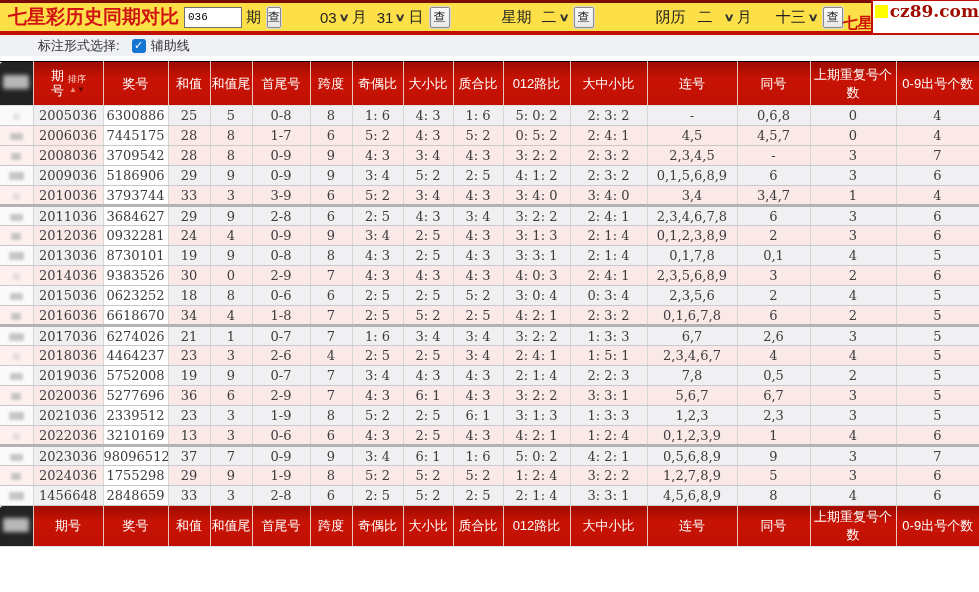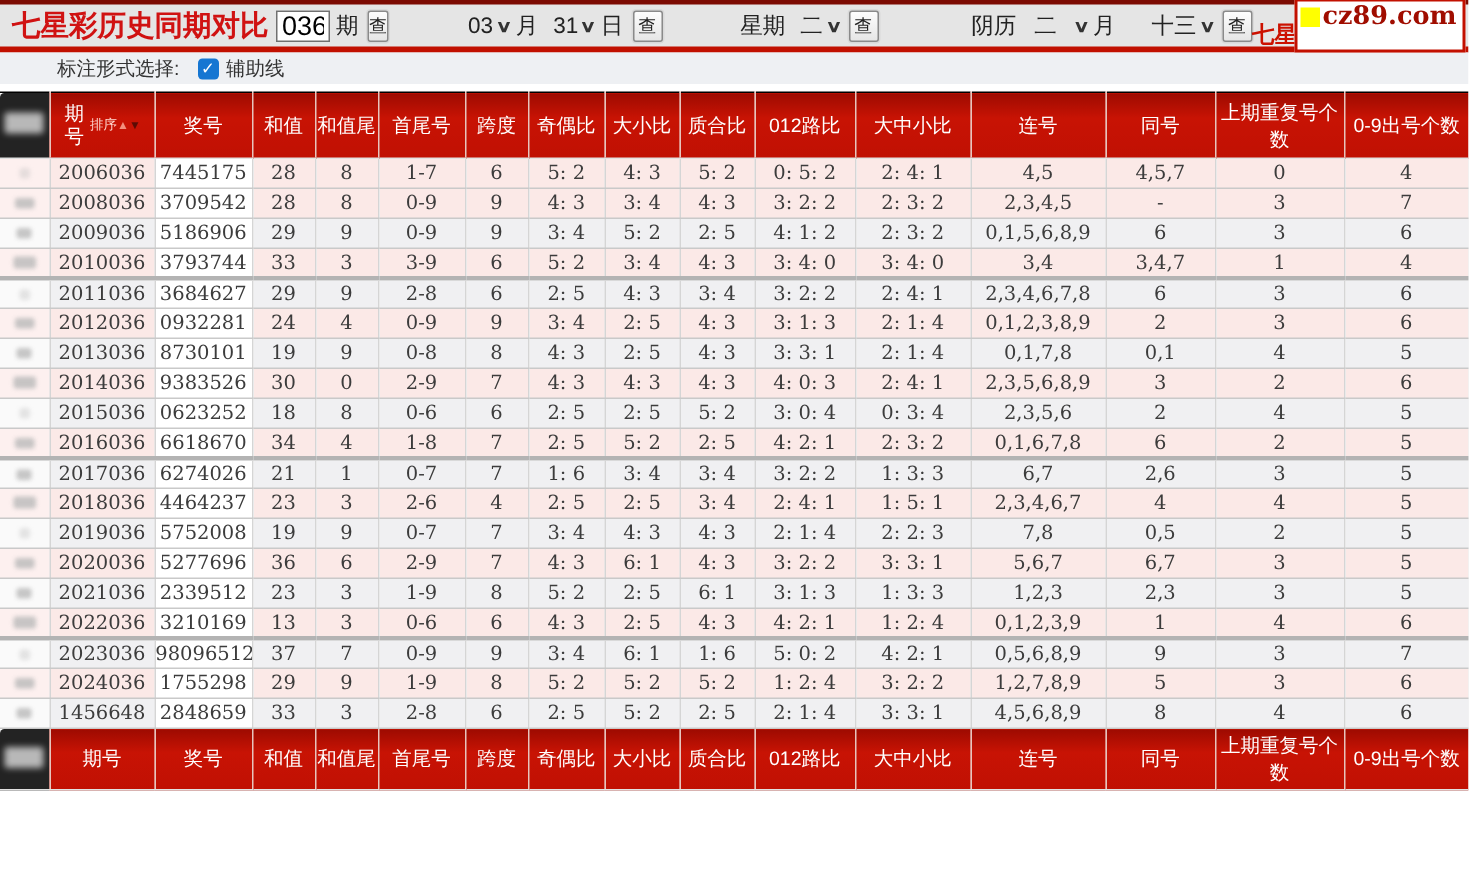--- a/index.html
+++ b/index.html
@@ -1,32 +1,32 @@
 <!DOCTYPE html>
 <html><head>
 <meta charset="utf-8">
 <style>
   * { margin:0; padding:0; box-sizing:border-box; }
   html,body { width:979px; height:592px; overflow:hidden; background:#fff;
               font-family:"Liberation Sans", sans-serif; }
 
   
   .topbar { border-top:3px solid #7c0b02; border-bottom:4px solid #c11000;
-            height:35px; background:#e5e5e5; display:flex; align-items:center; }
+            height:35px; background:#fde047; display:flex; align-items:center; }
   .title { color:#d01212; font-size:19px; font-weight:bold; margin-left:8px; white-space:nowrap; }
-  .period-input { width:36px; height:21px; border:1px solid #707070; margin-left:5px;
-                  font-size:18px; padding:0 3px; font-family:Liberation Sans, sans-serif; }
+  .period-input { width:58px; height:21px; border:1px solid #707070; margin-left:5px;
+                  font-size:11px; padding:0 3px; font-family:Liberation Mono, monospace; }
   .lbl { font-size:15px; color:#222; margin-left:4px; white-space:nowrap; }
   .qbtn { margin-left:6px; width:20px; height:21px; font-size:12px; color:#222;
           background:linear-gradient(#fdfdfd,#e6e6e6); border:1px solid #8a8a8a;
           border-radius:2px; box-shadow:0 0 0 1px #d9d9d9; cursor:pointer; line-height:18px; text-align:center; }
   .selgrp { display:flex; align-items:center; }
   .sel { display:inline-flex; align-items:center; font-size:15px; color:#222; cursor:pointer; white-space:nowrap; }
   .chev { font-size:11px; font-weight:bold; color:#333; margin-left:3px; transform:scaleX(1.4); }
-  .ml36 { margin-left:53px; } .ml48 { margin-left:48px; } .ml58 { margin-left:58px; }
+  .ml36 { margin-left:39px; } .ml48 { margin-left:48px; } .ml58 { margin-left:58px; }
   .logo { margin-left:auto; margin-right:3px; display:flex; align-items:center; white-space:nowrap; }
   .logo-prefix { color:#cc1100; font-size:15px; font-weight:bold; margin-right:-2px;margin-top:13px; }
   .logo-box { border:2px solid #c21000; display:flex; align-items:center; padding:0 4px 12px 2px; background:#fff; }
   .logo-sq { width:13px; height:13px; background:#ffff00; display:inline-block; margin-right:2px; }
   .logo-domain { color:#a00d00; font-size:17px; font-weight:bold; font-family:"DejaVu Serif", serif; }
 
   
   .toolbar { height:21px; background:#eef0f3; display:flex; align-items:center; font-size:13px; color:#333; }
   .toolbar .tb-label { margin-left:38px; }
   .cb { width:14px; height:14px; background:#1576d2; border-radius:3px; color:#fff; font-size:11px;
@@ -47,21 +47,21 @@
   tr.odd td  { background:#f0f0f2; }
   tr.even td { background:#fbe9e7; }
   tr.odd td.prize, tr.even td.prize { background:#ffffff; }
   tr.odd td.blur-cell { background:#fafafa; }
   tr.even td.blur-cell { background:#fdf0ef; }
   tr.group-start td { border-top:3px solid #b3b3b3; }
 
   
   .sort-wrap { display:flex; align-items:center; justify-content:center; gap:3px; }
   .qihao { width:15px; line-height:1.15; font-size:13px; }
-  .sort { display:flex; flex-direction:row; align-items:center; }
+  .sort { display:flex; flex-direction:column; align-items:center; }
   .sort-label { font-size:9px; color:#ffd9d2; }
   .arrows { font-size:8px; line-height:8px; }
   .arrow-up { color:#f2907e; cursor:pointer; }
   .arrow-down { color:#5c0b04; cursor:pointer; }
 
   
   .blob { display:inline-block; width:10px; height:7px; background:#b9b9b9;
           border-radius:2px; filter:blur(1.5px); opacity:.8; }
   tr:nth-child(4n+1) .blob { width:7px; opacity:.35; }
   tr:nth-child(4n+2) .blob { width:13px; }
@@ -172,20 +172,38 @@
         <th>质合比</th>
         <th>012路比</th>
         <th>大中小比</th>
         <th>连号</th>
         <th>同号</th>
         <th>上期重复号个数</th>
         <th>0-9出号个数</th>
       </tr>
     </thead>
     <tbody>
+      <tr class="odd">
+        <td class="blur-cell"><span class="blob"></span></td>
+        <td>2005036</td>
+        <td class="prize">6300886</td>
+        <td>25</td>
+        <td>5</td>
+        <td>0-8</td>
+        <td>8</td>
+        <td>1: 6</td>
+        <td>4: 3</td>
+        <td>1: 6</td>
+        <td>5: 0: 2</td>
+        <td>2: 3: 2</td>
+        <td>-</td>
+        <td>0,6,8</td>
+        <td>0</td>
+        <td>4</td>
+      </tr>
       <tr class="even">
         <td class="blur-cell"><span class="blob"></span></td>
         <td>2006036</td>
         <td class="prize">7445175</td>
         <td>28</td>
         <td>8</td>
         <td>1-7</td>
         <td>6</td>
         <td>5: 2</td>
         <td>4: 3</td>

